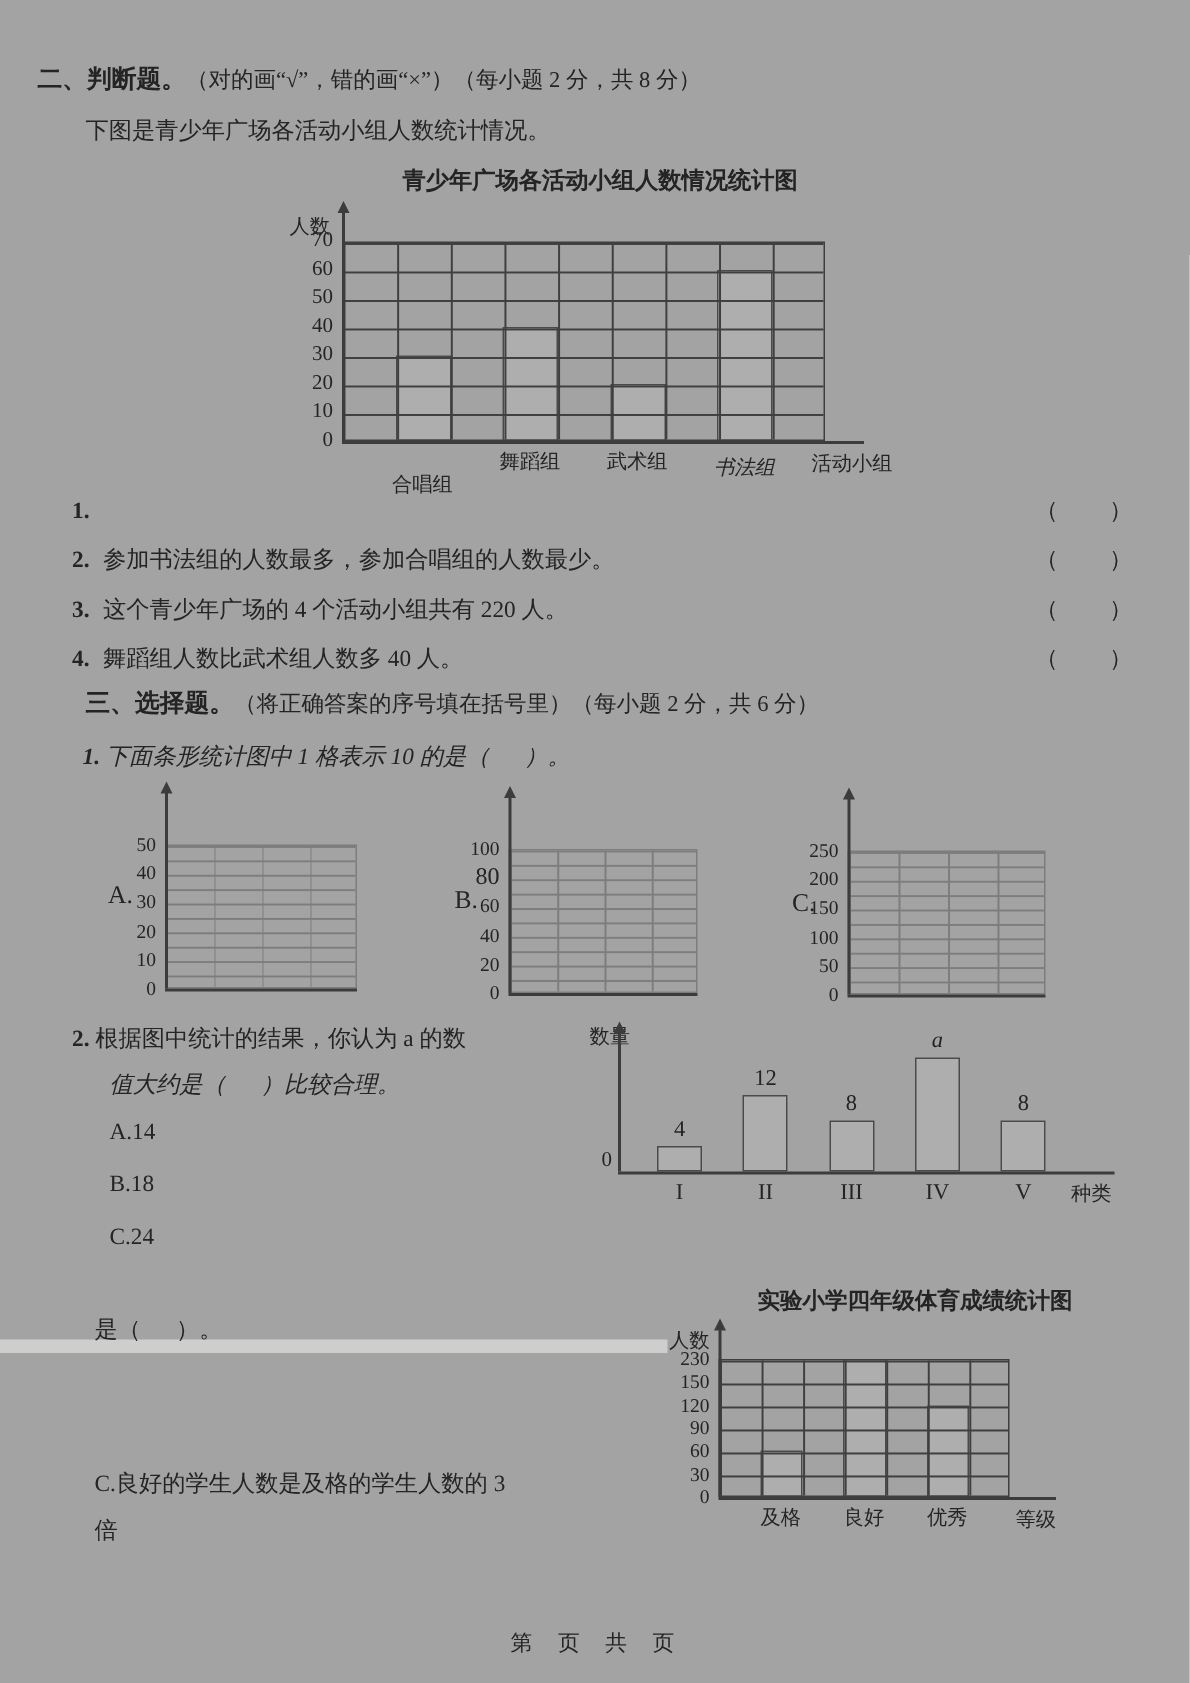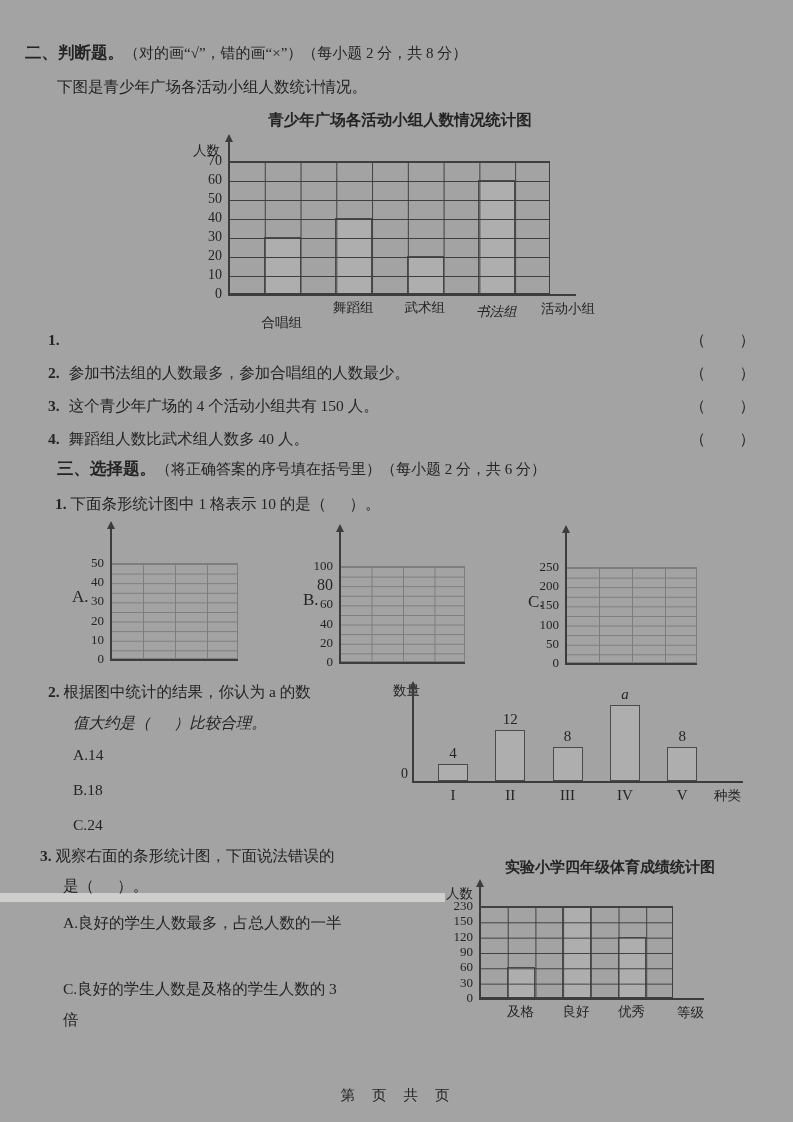--- a/index.html
+++ b/index.html
@@ -74,33 +74,33 @@
     <span class="qnum">1.</span>
     <span class="brackets"><span>（</span><span class="bsp"></span><span>）</span></span>
   </div>
   <div class="qrow" style="top:363px;">
     <span class="qnum">2.</span>
     <span class="qtext">参加书法组的人数最多，参加合唱组的人数最少。</span>
     <span class="brackets"><span>（</span><span class="bsp"></span><span>）</span></span>
   </div>
   <div class="qrow" style="top:396px;">
     <span class="qnum">3.</span>
-    <span class="qtext">这个青少年广场的 4 个活动小组共有 150 人。</span>
+    <span class="qtext">这个青少年广场的 4 个活动小组共有 220 人。</span>
     <span class="brackets"><span>（</span><span class="bsp"></span><span>）</span></span>
   </div>
   <div class="qrow" style="top:429px;">
     <span class="qnum">4.</span>
     <span class="qtext">舞蹈组人数比武术组人数多 40 人。</span>
     <span class="brackets"><span>（</span><span class="bsp"></span><span>）</span></span>
   </div>
 
   <div class="line sechead" style="left:25px;top:458px;margin-left:32px;">
     <b>三、选择题。</b><span>（将正确答案的序号填在括号里）（每小题 2 分，共 6 分）</span>
   </div>
-  <div class="line" style="left:55px;top:494px;">
+  <div class="line" style="left:55px;top:494px;font-style:italic;">
     <b>1.</b>&nbsp;<span>下面条形统计图中 1 格表示 10 的是（&nbsp;&nbsp;&nbsp;&nbsp;&nbsp;&nbsp;）。</span>
   </div>
 
   <div class="optlabel" style="left:72px;top:587px;">A.</div>
   <div class="chart" style="left:80px;top:524px;width:170px;height:142px;">
       <div class="gridlines" style="left: 30px; top: 39px; width: 128px; height: 96px; background-image: linear-gradient(to right, rgb(125, 125, 125) 1px, transparent 1px), linear-gradient(rgb(125, 125, 125) 1px, transparent 1px); background-size: 32px 100%, 100% 9.6px; border: 1px solid rgb(125, 125, 125); box-sizing: border-box;"></div>
       <div class="ax" style="left: 30px; top: 4px; width: 1.5px; height: 131px;"></div>
       <div class="arrow" style="left: 27px; top: -3px;"></div>
       <div class="ax" style="left: 30px; top: 135px; width: 128px; height: 1.5px;"></div>
       <div class="tick" style="left: -18px; top: 30px; width: 42px; font-size: 13px;">50</div>
@@ -164,25 +164,21 @@
       <div class="barval" style="left: 152.6px; top: 49px; width: 50px;">8</div>
       <div class="cat" style="left: 152.6px; top: 109px; width: 50px; font-size: 15px;">III</div>
       <div class="bar" style="left: 219.9px; top: 26.5px; width: 30px; height: 76.5px;"></div>
       <div class="barval" style="left: 209.9px; top: 6.5px; width: 50px; font-style: italic;">a</div>
       <div class="cat" style="left: 209.9px; top: 109px; width: 50px; font-size: 15px;">IV</div>
       <div class="bar" style="left: 277.2px; top: 69px; width: 30px; height: 34px;"></div>
       <div class="barval" style="left: 267.2px; top: 49px; width: 50px;">8</div>
       <div class="cat" style="left: 267.2px; top: 109px; width: 50px; font-size: 15px;">V</div>
     </div>
 
-  <div class="line" style="left:40px;top:846px;">
-    <b>3.</b>&nbsp;<span>观察右面的条形统计图，下面说法错误的</span>
-  </div>
   <div class="line" style="left:63px;top:876px;">是（&nbsp;&nbsp;&nbsp;&nbsp;&nbsp;&nbsp;）。</div>
-  <div class="opt" style="left:63px;top:913px;">A.良好的学生人数最多，占总人数的一半</div>
   <div class="opt" style="left:63px;top:979px;">C.良好的学生人数是及格的学生人数的 3</div>
   <div class="opt" style="left:63px;top:1010px;">倍</div>
 
   <div class="chart" style="left:440px;top:856px;width:340px;height:172px;">
     <div class="ctitle" style="font-size:15px;">实验小学四年级体育成绩统计图</div>
     <div class="axlab" style="left:6px;top:29px;">人数</div>
     <div class="axlab" style="left:237px;top:148px;">等级</div>
   <div class="bar" style="left: 66.7143px; top: 111.333px; width: 28.7143px; height: 30.6667px;"></div>
       <div class="bar" style="left: 122.143px; top: 50px; width: 28.7143px; height: 92px;"></div>
       <div class="bar" style="left: 177.571px; top: 80.6667px; width: 28.7143px; height: 61.3333px;"></div>

